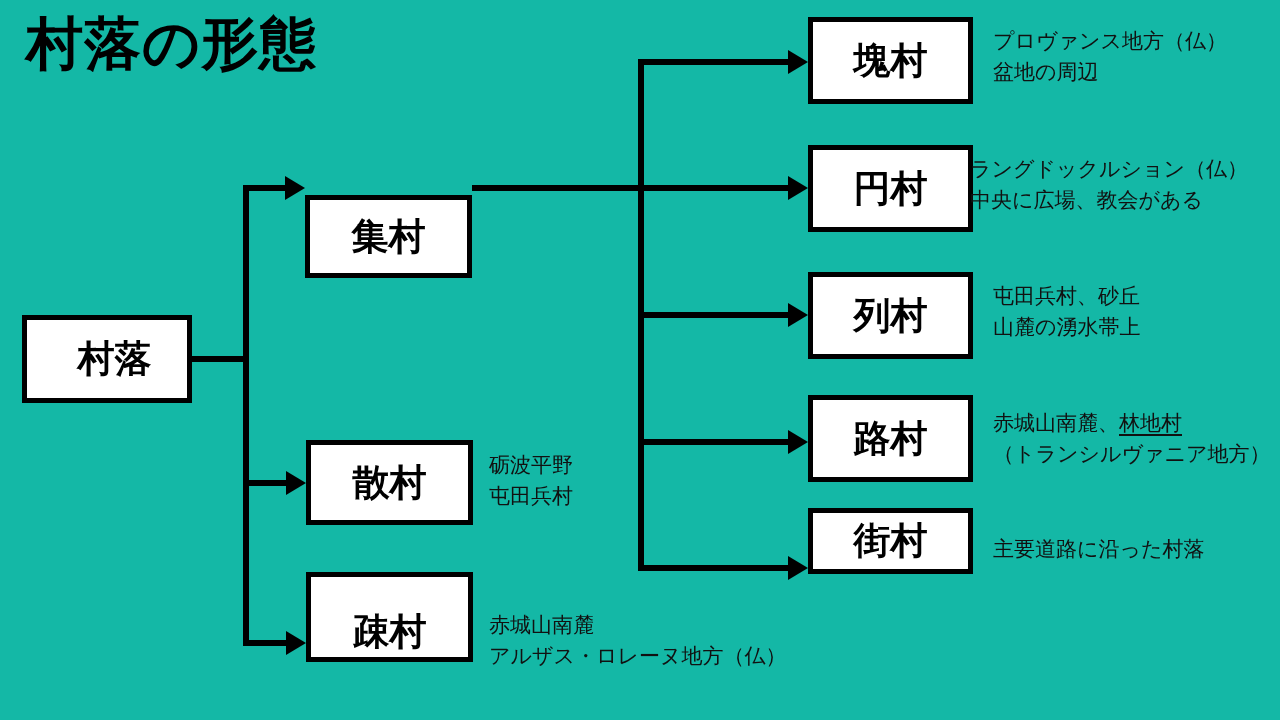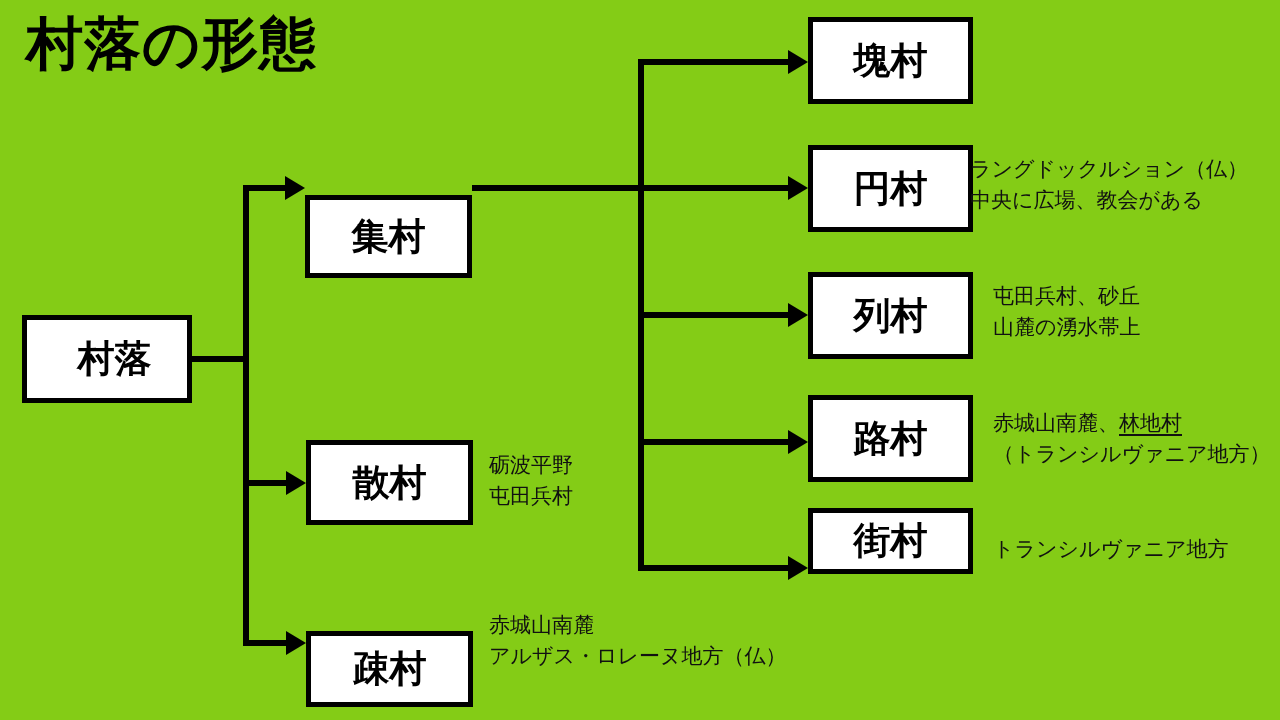--- a/index.html
+++ b/index.html
@@ -1,20 +1,20 @@
 <!DOCTYPE html>
 <html><head>
 <meta charset="utf-8">
 <style>
   html, body { margin: 0; padding: 0; background: #ffffff; }
   .canvas {
     position: relative;
     width: 1280px;
     height: 720px;
-    background: #84cc16;
+    background: #14b8a6;
     font-family: "Liberation Sans", sans-serif;
     color: #000000;
     overflow: hidden;
   }
   .title {
     position: absolute;
     left: 26px;
     top: 6px;
     font-size: 57px;
     font-weight: 900;
@@ -71,21 +71,21 @@
   <div class="node-box" style="left:22px; top:315px; width:170px; height:88px;padding-left:15px;">
     <span>村落</span>
   </div>
 
   <div class="node-box" style="left:305px; top:147px; width:167px; height:83px;margin-top:48px;">
     <span>集村</span>
   </div>
   <div class="node-box" style="left:306px; top:440px; width:167px; height:85px;">
     <span>散村</span>
   </div>
-  <div class="node-box" style="left:306px; top:631px; width:167px; height:76px;">
+  <div class="node-box" style="left:306px; top:572px; width:167px; height:90px;align-items:flex-end;">
     <span>疎村</span>
   </div>
 
   <div class="node-box" style="left:808px; top:17px; width:165px; height:87px;text-align:center;">
     <span>塊村</span>
   </div>
   <div class="node-box" style="left:808px; top:145px; width:165px; height:87px;">
     <span>円村</span>
   </div>
   <div class="node-box" style="left:808px; top:272px; width:165px; height:87px;">
@@ -121,38 +121,42 @@
 
   <div class="line" style="left:638px; top:312px; width:150px; height:6px;"></div>
   <div class="arrowhead" style="left:788px; top:303px;"></div>
 
   <div class="line" style="left:638px; top:439px; width:150px; height:6px;"></div>
   <div class="arrowhead" style="left:788px; top:430px;"></div>
 
   <div class="line" style="left:638px; top:565px; width:150px; height:6px;"></div>
   <div class="arrowhead" style="left:788px; top:556px;"></div>
 
+  <div class="note" style="left:993px; top:26px;">
+    <div>プロヴァンス地方（仏）</div>
+    <div>盆地の周辺</div>
+  </div>
 
   <div class="note" style="left:970px; top:154px;">
     <div>ラングドックルション（仏）</div>
     <div>中央に広場、教会がある</div>
   </div>
 
   <div class="note" style="left:993px; top:281px;">
     <div>屯田兵村、砂丘</div>
     <div>山麓の湧水帯上</div>
   </div>
 
   <div class="note" style="left:993px; top:408px;">
     <div><span>赤城山南麓、</span><span class="underlined">林地村</span></div>
     <div>（トランシルヴァニア地方）</div>
   </div>
 
   <div class="note" style="left:993px; top:534px;">
-    <div>トランシルヴァニア地方</div>
+    <div>主要道路に沿った村落</div>
   </div>
 
   <div class="note" style="left:489px; top:450px;">
     <div>砺波平野</div>
     <div>屯田兵村</div>
   </div>
 
   <div class="note" style="left:489px; top:610px;">
     <div>赤城山南麓</div>
     <div>アルザス・ロレーヌ地方（仏）</div>

